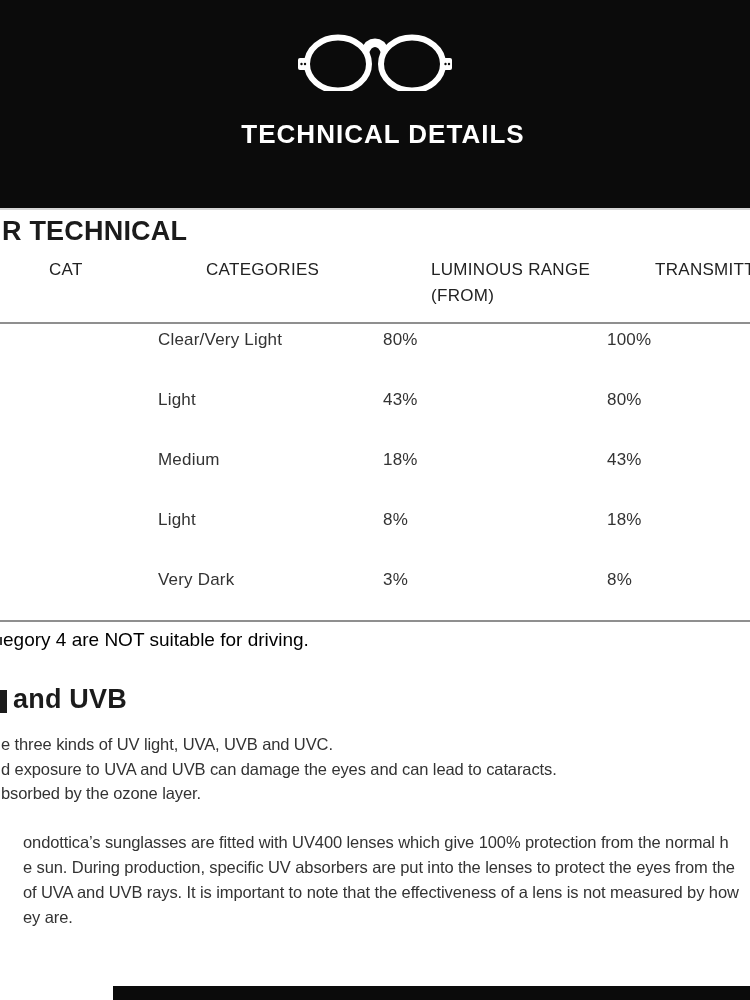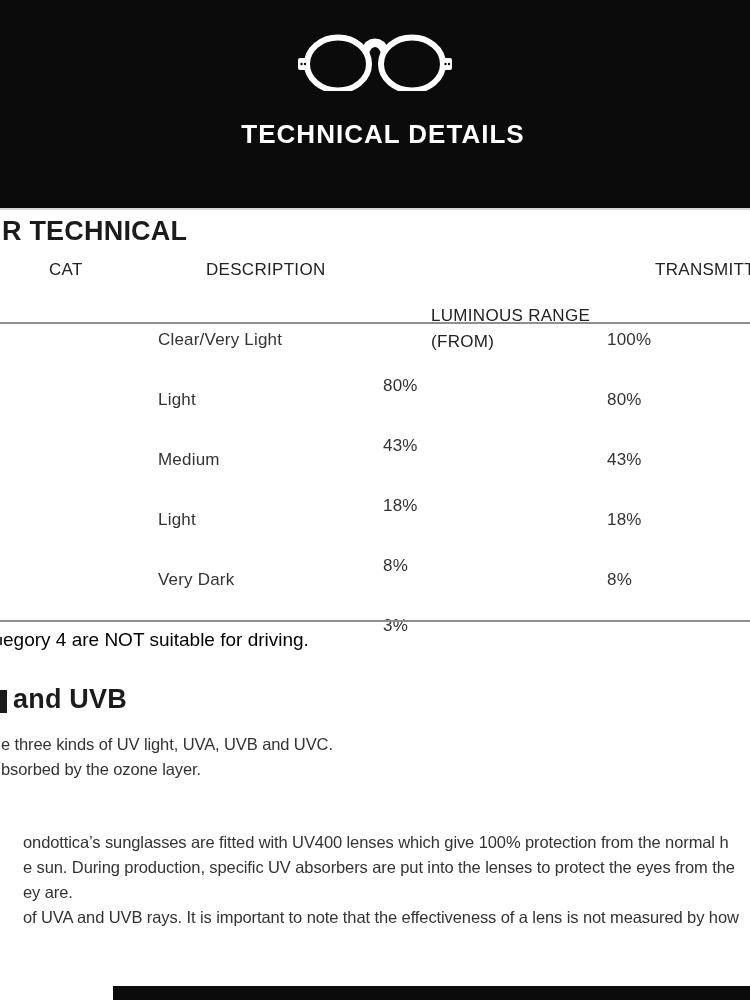--- a/index.html
+++ b/index.html
@@ -30,21 +30,21 @@
   .h1{left:2px;top:216px;font-size:27px;font-weight:700;color:#1b1b1b;letter-spacing:0.2px;white-space:nowrap;}
   .h2{left:13px;top:684px;font-size:27px;font-weight:700;color:#1b1b1b;letter-spacing:0.2px;white-space:nowrap;}
   .h2-sliver{left:0;top:690px;width:7px;height:23px;background:#1b1b1b;}
   .note-sliver{left:0;top:637px;width:2px;height:8px;background:#3a3a3a;}
   
   .t-head{font-size:17px;color:#222222;letter-spacing:0.3px;white-space:nowrap;padding-left:48px;}
   .t-cell{font-size:17px;color:#333333;letter-spacing:0.2px;white-space:nowrap;}
   .rule{left:0;width:750px;height:2px;background:#8f8f8f;}
   .c-cat{left:1px;}
   .c-desc{left:158px;}
-  .c-lum{left:383px;margin-top:46px;}
+  .c-lum{left:383px;}
   .c-trn{left:607px;}
   .note{left:3px;top:629px;font-size:19px;color:#000000;white-space:nowrap;}
   
   .para{left:1px;font-size:16.5px;line-height:24.5px;color:#333333;letter-spacing:-0.1px;}
   .para div{white-space:nowrap;}
   .para2{top:830px;line-height:25px;padding-left:22px;}
   .para1{top:732px;}
   .bottom-bar{left:113px;top:986px;width:637px;height:14px;background:#0b0b0b;}
 </style>
 </head>
@@ -61,21 +61,21 @@
     <circle cx="12" cy="31" r="1.2" fill="#0b0b0b"></circle>
     <circle cx="152.5" cy="31" r="1.2" fill="#0b0b0b"></circle>
     <circle cx="156" cy="31" r="1.2" fill="#0b0b0b"></circle>
   </svg>
   <div class="abs banner-title">TECHNICAL DETAILS</div>
 </div>
 
 <div class="abs h1">R TECHNICAL</div>
 
 <div class="abs t-head c-cat" style="top:260px">CAT</div>
-<div class="abs t-head c-desc" style="top:260px">DESCRIPTION</div>
+<div class="abs t-head c-desc" style="top:260px">CATEGORIES</div>
 <div class="abs t-head c-lum" style="top:260px">LUMINOUS RANGE</div>
 <div class="abs t-head c-lum" style="top:286px">(FROM)</div>
 <div class="abs t-head c-trn" style="top:260px">TRANSMITTANCE</div>
 
 <div class="abs rule" style="top:322px"></div>
 
 <div class="abs t-cell c-desc" style="top:330px">Clear/Very Light</div>
 <div class="abs t-cell c-lum" style="top:330px">80%</div>
 <div class="abs t-cell c-trn" style="top:330px">100%</div>
 
@@ -98,23 +98,24 @@
 <div class="abs rule" style="top:620px"></div>
 
 <div class="abs note-sliver"></div>
 <div class="abs note">egory 4 are NOT suitable for driving.</div>
 
 <div class="abs h2-sliver"></div>
 <div class="abs h2">and UVB</div>
 
 <div class="abs para para1">
   <div>e three kinds of UV light, UVA, UVB and UVC.</div>
+  <div>d exposure to UVA and UVB can damage the eyes and can lead to cataracts.</div>
   <div>bsorbed by the ozone layer.</div>
 </div>
 
 <div class="abs para para2">
   <div>ondottica’s sunglasses are fitted with UV400 lenses which give 100% protection from the normal h</div>
   <div>e sun. During production, specific UV absorbers are put into the lenses to protect the eyes from the</div>
+  <div>of UVA and UVB rays. It is important to note that the effectiveness of a lens is not measured by how</div>
   <div>ey are.</div>
-  <div>of UVA and UVB rays. It is important to note that the effectiveness of a lens is not measured by how</div>
 </div>
 
 <div class="abs bottom-bar"></div>
 
 </body></html>

